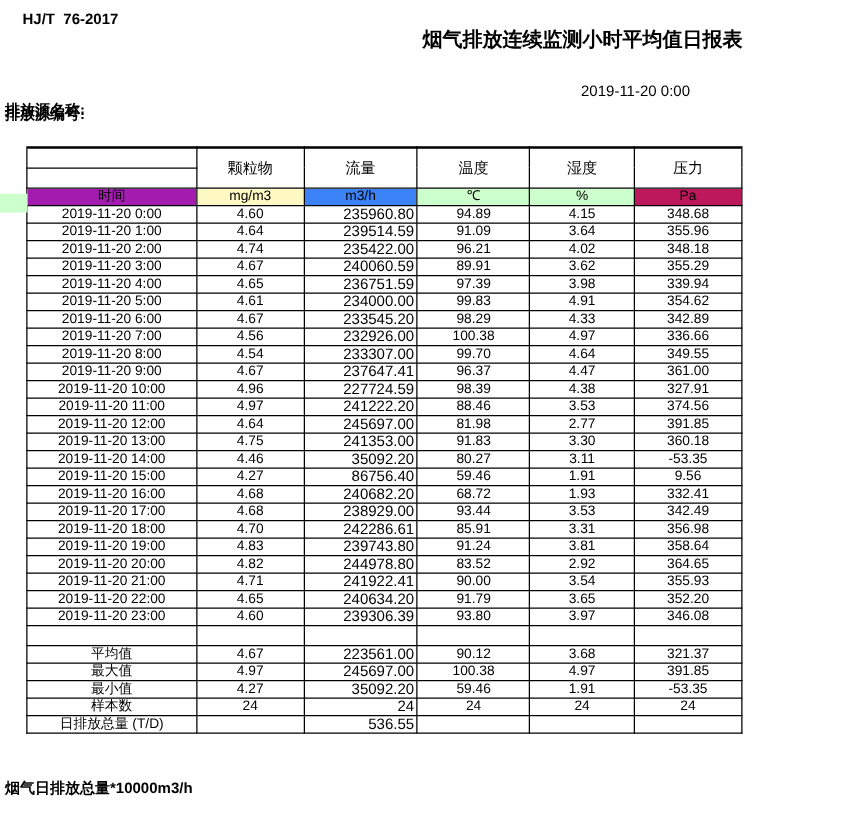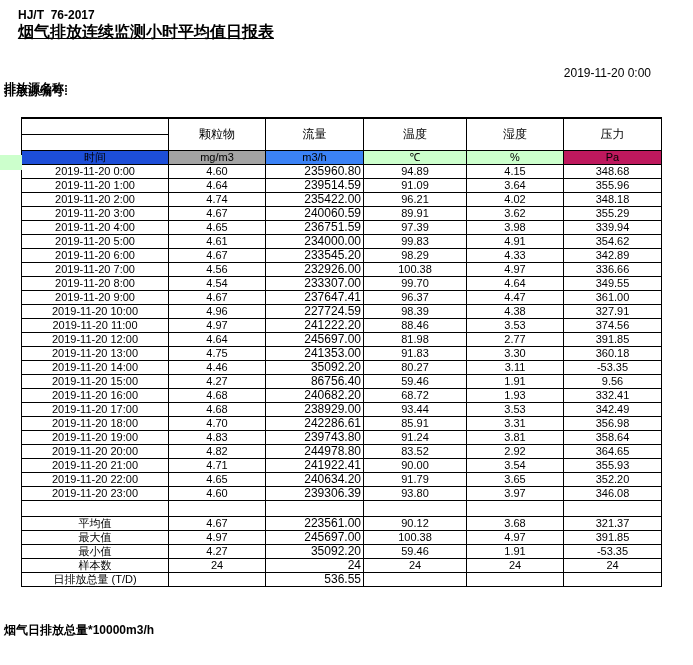--- a/index.html
+++ b/index.html
@@ -1,21 +1,21 @@
 <!DOCTYPE html>
 <html><head>
 <meta charset="utf-8">
 <style>
   * { margin:0; padding:0; box-sizing:border-box; }
   html,body { width:693px; height:665px; background:#ffffff; overflow:hidden;
     font-family:"Liberation Sans", sans-serif; color:#000; }
-  .page { position:relative; width:693px; height:665px; }
+  .page { position:relative; width:594px; height:665px; }
 
   .doc-code { position:absolute; left:18px; top:8px; font-size:12px; font-weight:bold; white-space:pre; }
-  .title { position:absolute; left:18px; right:0; top:22px; text-align:left; font-size:16px; font-weight:bold;text-decoration:underline; }
+  .title { position:absolute; left:18px; right:0; top:22px; text-align:right; font-size:16px; font-weight:bold; }
   .meta-name { position:absolute; left:4px; top:80px; font-size:12px; font-weight:bold; }
   .meta-code { position:absolute; left:4px; top:83px; font-size:12px; font-weight:bold; }
   .meta-date { position:absolute; top:66px; right:42px; font-size:12px; }
 
   .table-wrap { position:absolute; left:0; top:117px; padding-left:21px; }
   .green-ext { position:absolute; left:0; top:38px; width:22px; height:15px; }
 
   table { border-collapse:collapse; table-layout:fixed; }
   table, td { border:1px solid #000; }
   table { border-top:2px solid #000; }
@@ -63,22 +63,22 @@
           <td rowspan="2">颗粒物</td>
           <td rowspan="2">流量</td>
           <td rowspan="2">温度</td>
           <td rowspan="2">湿度</td>
           <td rowspan="2">压力</td>
         </tr>
         <tr class="hdr">
           <td></td>
         </tr>
         <tr class="unit" id="unit-row">
-          <td style="background: #1d4ed8;">时间</td>
-          <td style="background: #a3a3a3;">mg/m3</td>
+          <td style="background: #a21caf;">时间</td>
+          <td style="background: #fef9c3;">mg/m3</td>
           <td style="background: #3b82f6;">m3/h</td>
           <td style="background: rgb(204, 255, 204);">℃</td>
           <td style="background: rgb(204, 255, 204);">%</td>
           <td style="background: #be185d;">Pa</td>
         </tr>
       </tbody>
       <tbody id="data-rows">
           <tr>
             <td>2019-11-20 0:00</td>
             <td>4.60</td>

